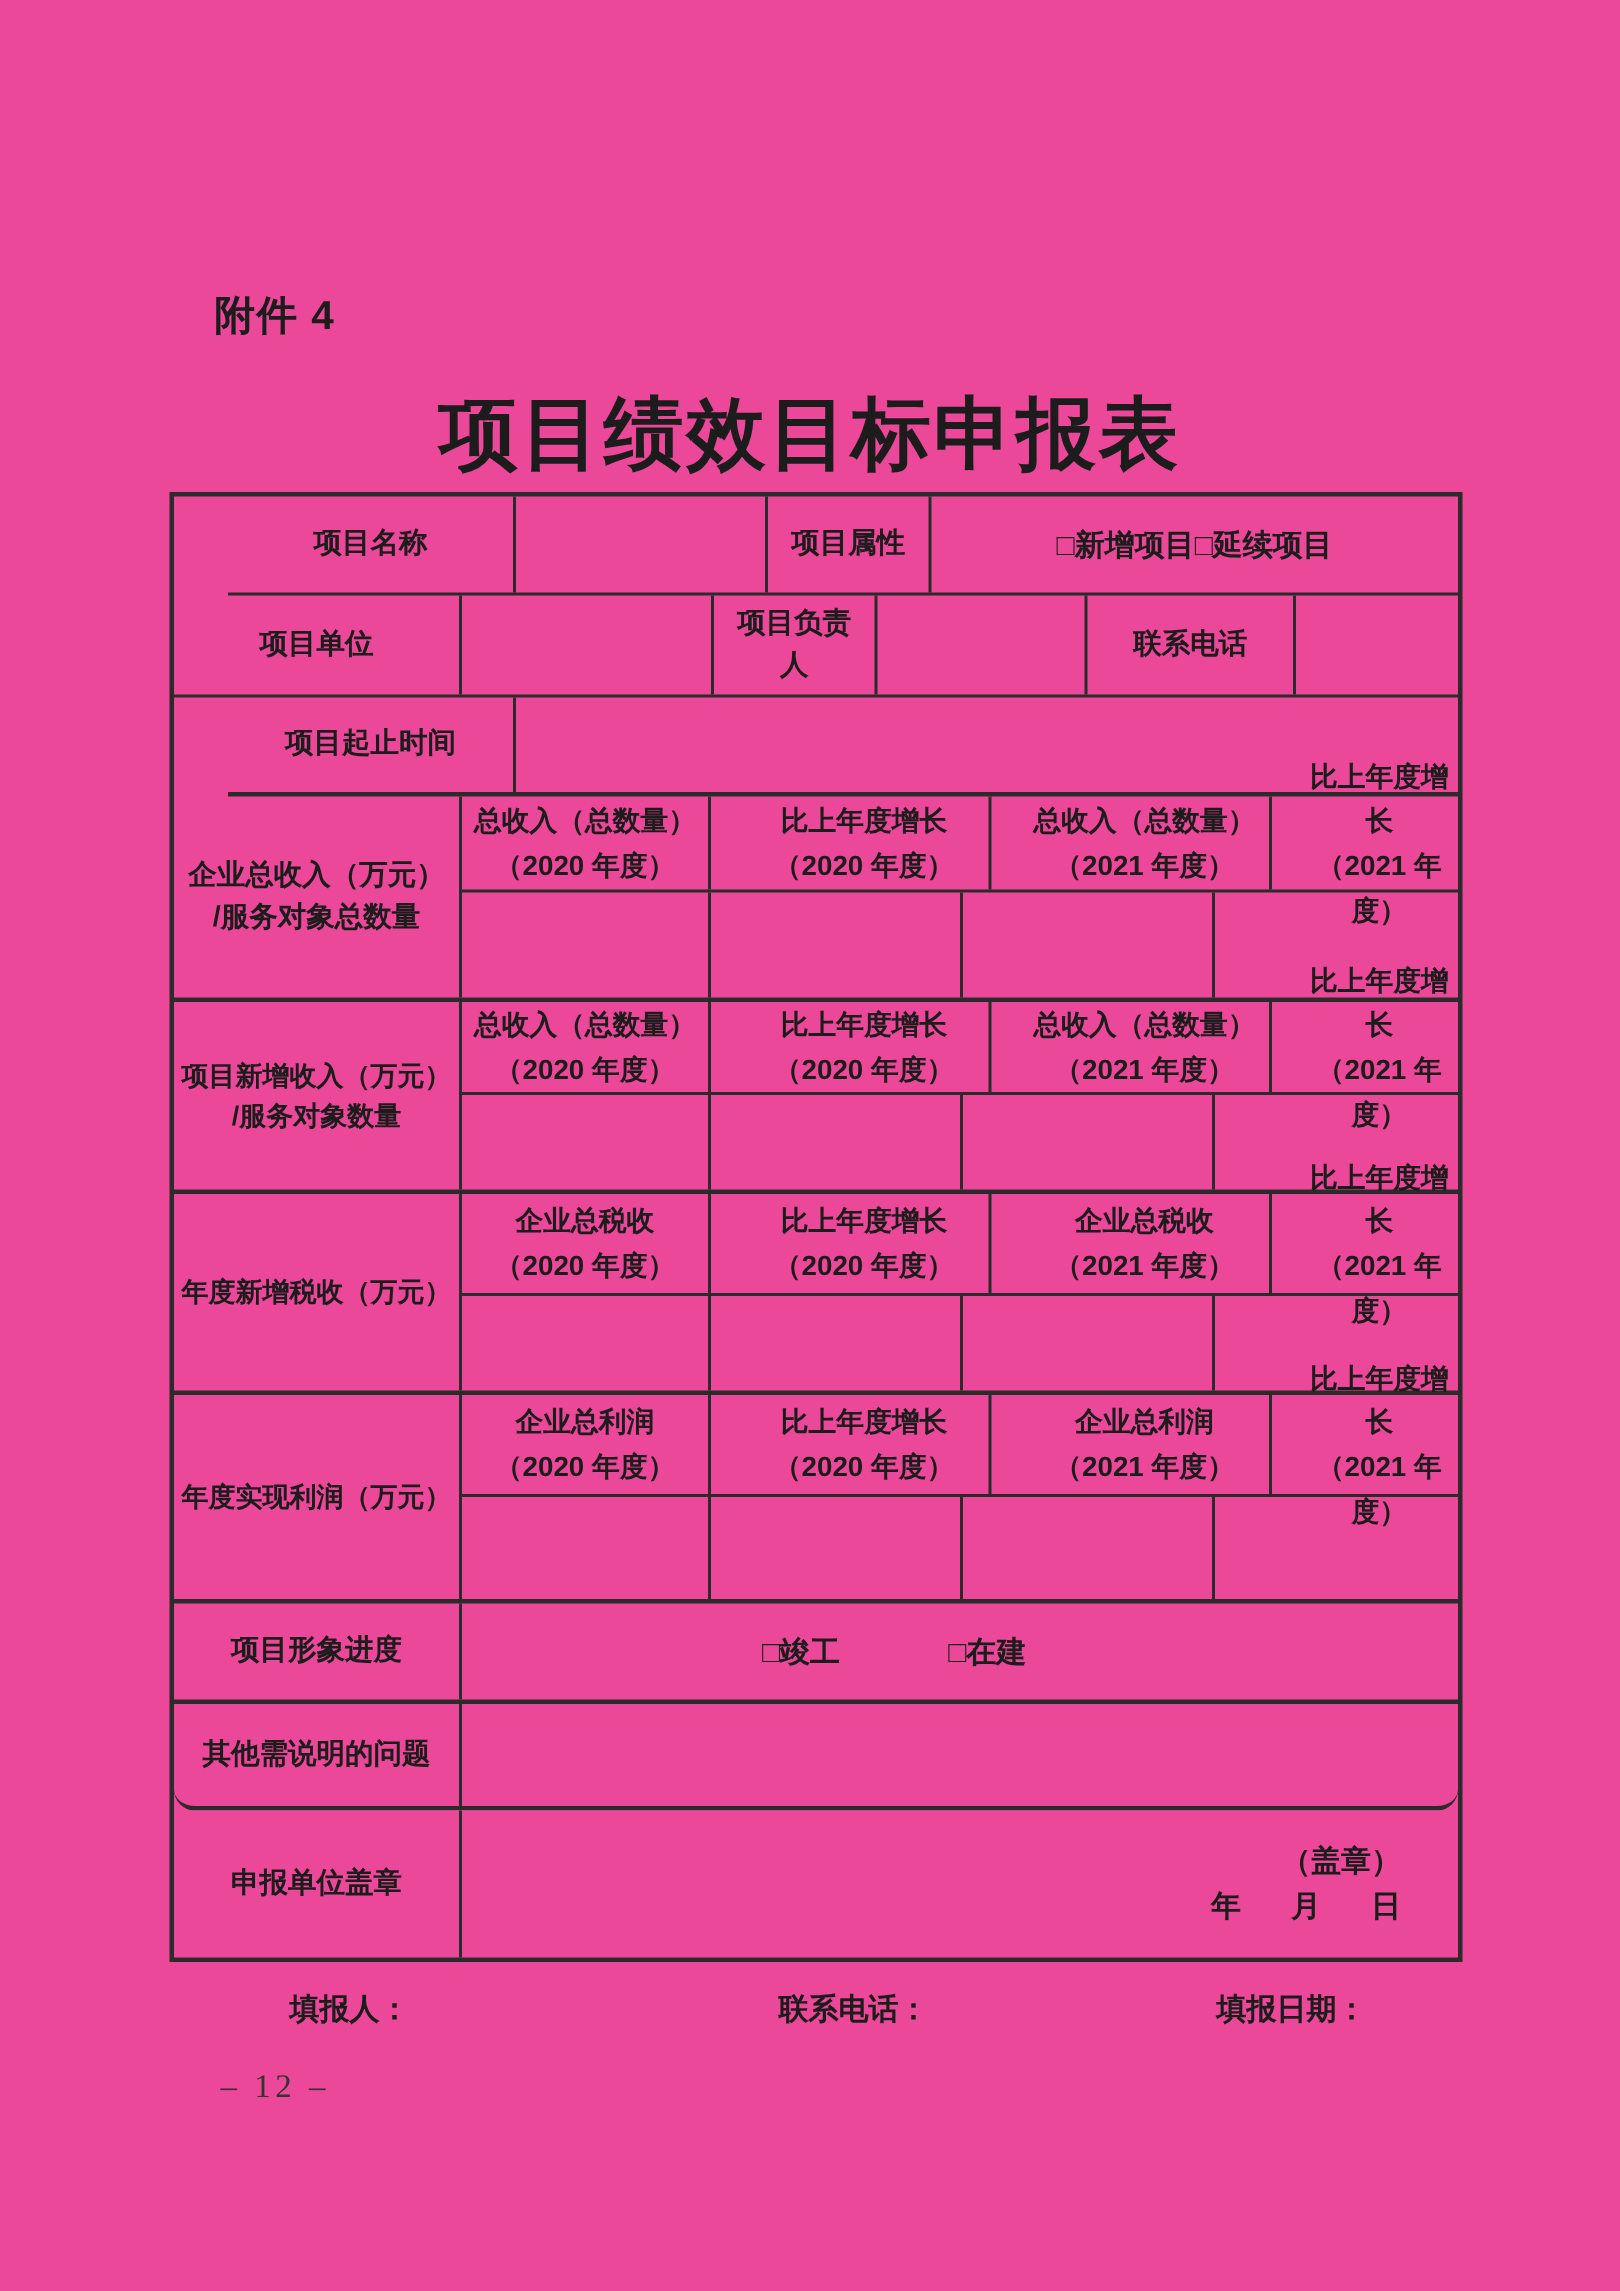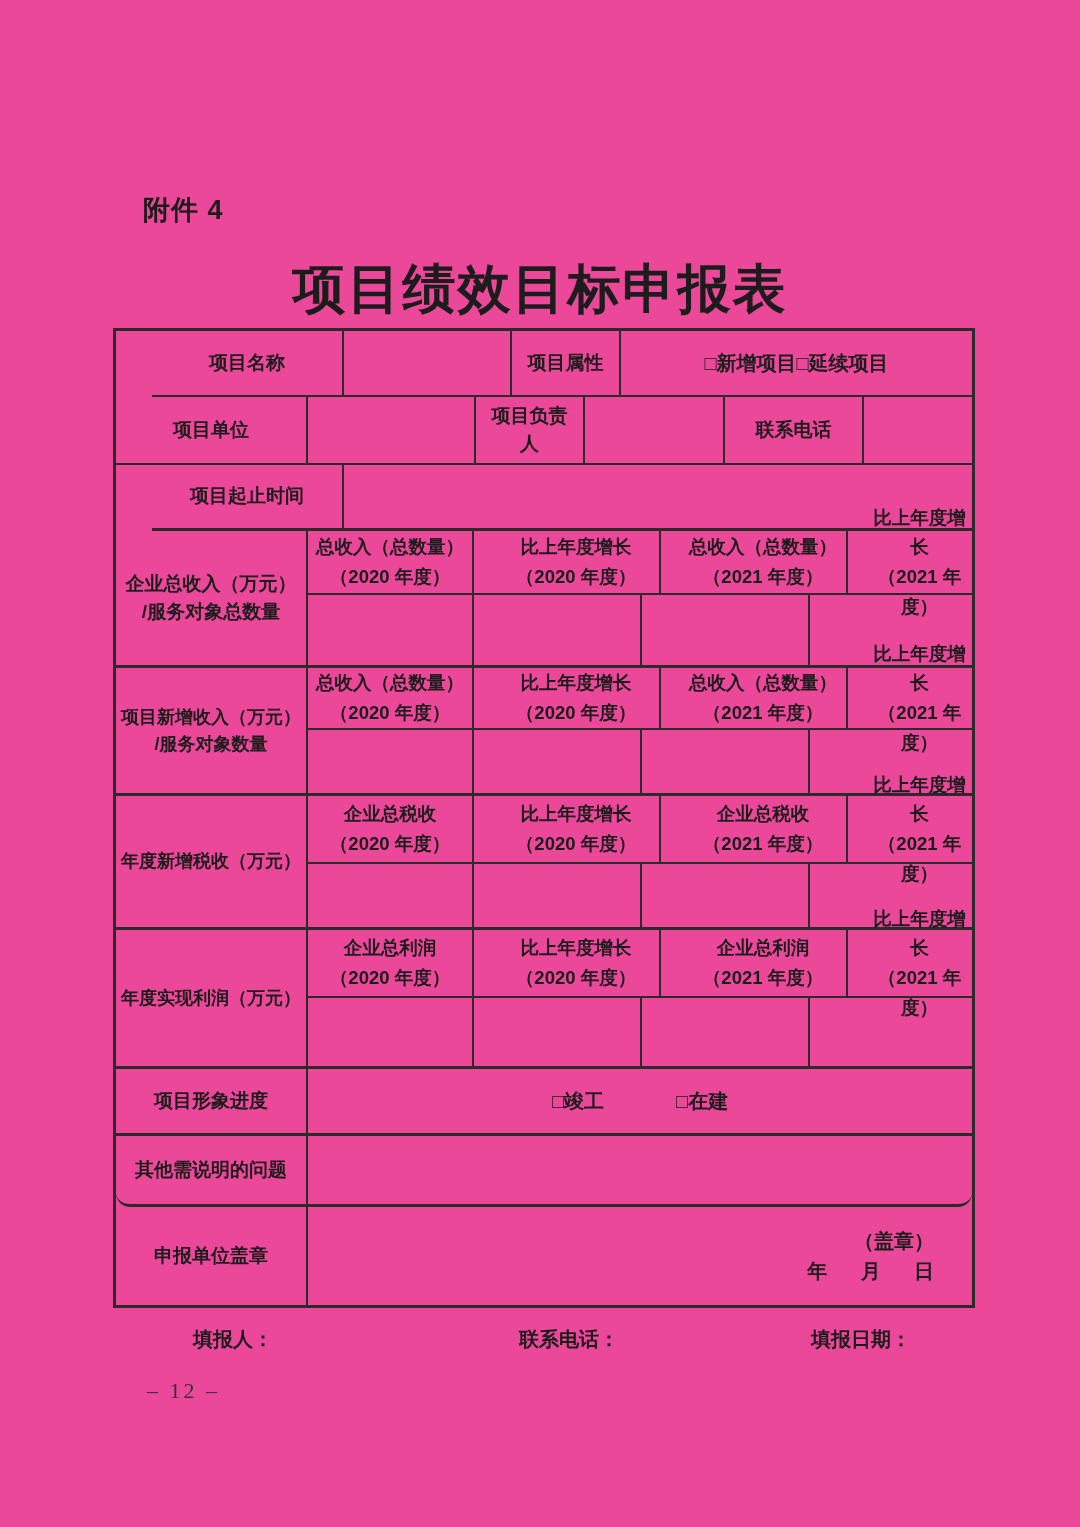--- a/index.html
+++ b/index.html
@@ -108,21 +108,20 @@
     font-size:20px;
   }
   .opts-left{
     display:flex;
     align-items:center;
     justify-content:flex-start;
     padding-left:200px;
     gap:72px;
     font-weight:700;
     font-size:20px;
-    margin-left:44px;
   }
   
   .stamp{
     display:flex;
     flex-direction:column;
     align-items:flex-end;
     justify-content:center;
     padding-right:38px;
     font-weight:700;
     font-size:20px;

